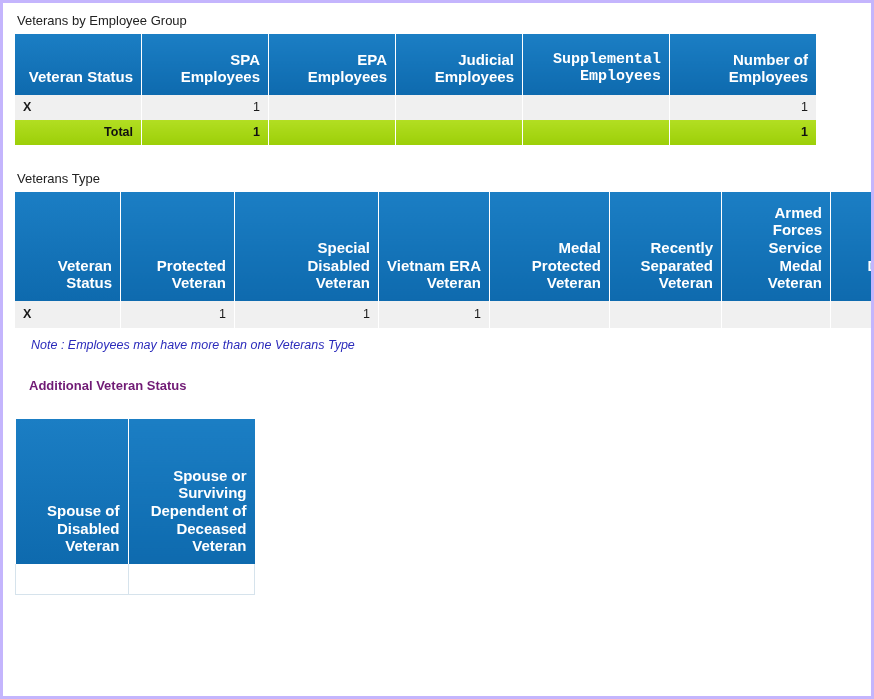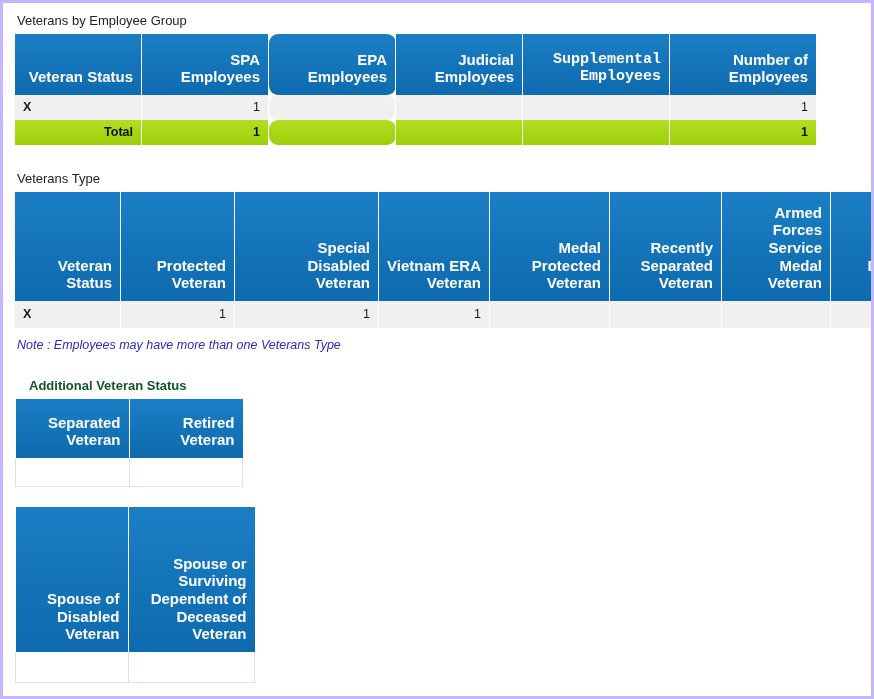--- a/index.html
+++ b/index.html
@@ -23,21 +23,21 @@
     padding: 10px 12px 0 12px;
   }
   .section-title {
     font-size: 13px;
     color: #222222;
     font-weight: 400;
     margin: 0 0 6px 2px;
   }
   .section-title.bold {
     font-weight: bold;
-    color: #14532d;
+    color: #701a75;
     margin-left: 14px;
   }
   table {
     border-collapse: collapse;
     border-spacing: 0;
     table-layout: fixed;
   }
   th {
     background: #1072b8;
     background: linear-gradient(to bottom, #1b7ec4 0%, #0e6aae 100%);
@@ -64,42 +64,42 @@
   .rowlabel { font-weight: bold; }
   tr.total td {
     background: #a8d814;
     background: linear-gradient(to bottom, #b2de22 0%, #9ccf08 100%);
     font-weight: bold;
     color: #111111;
   }
   .t1 { width: 700px; }
   .t1 th:nth-child(1), .t1 td:nth-child(1) { width: 110px; }
   .t1 th:nth-child(2), .t1 td:nth-child(2) { width: 110px; margin-top: 23px; }
-  .t1 th:nth-child(3), .t1 td:nth-child(3) { width: 110px; border-radius: 9px; }
+  .t1 th:nth-child(3), .t1 td:nth-child(3) { width: 110px; }
   .t1 th:nth-child(4), .t1 td:nth-child(4) { width: 110px; }
   .t1 th:nth-child(5), .t1 td:nth-child(5) { width: 130px; font-family: Liberation Mono, monospace; }
   .t1 th:nth-child(6), .t1 td:nth-child(6) { width: 130px; }
   .t1 th { height: 44px; }
   .t2 { width: 846px; }
   .t2 th { height: 92px; vertical-align: bottom; }
   .t2 th:nth-child(1), .t2 td:nth-child(1) { width: 89px; }
   .t2 th:nth-child(2), .t2 td:nth-child(2) { width: 97px; }
   .t2 th:nth-child(3), .t2 td:nth-child(3) { width: 91px; padding-left: 44px; }
   .t2 th:nth-child(4), .t2 td:nth-child(4) { width: 94px; }
   .t2 th:nth-child(5), .t2 td:nth-child(5) { width: 103px; }
   .t2 th:nth-child(6), .t2 td:nth-child(6) { width: 95px; }
   .t2 th:nth-child(7), .t2 td:nth-child(7) { width: 92px; }
   .t2 th:nth-child(8), .t2 td:nth-child(8) { width: 91px; }
   .t2 th:nth-child(9), .t2 td:nth-child(9) { width: 94px; }
   .t2 td { padding-top: 6px; padding-bottom: 6px; }
   .note {
     font-size: 12.5px;
     color: #2b2bbb;
     font-style: italic;
-    margin: 10px 0 0 2px;
+    margin: 10px 0 0 16px;
   }
   .gap-lg { height: 26px; }
   .gap-md { height: 20px; }
   .t3 { width: 194px; }
   .t3 th { height: 42px; }
   .t3 th:nth-child(1), .t3 td:nth-child(1) { width: 97px; }
   .t3 th:nth-child(2), .t3 td:nth-child(2) { width: 97px; }
   .t3 td { height: 18px; background: #ffffff; border: 1px solid #d6e3ec; border-top: none; }
   .t4 { width: 206px; }
   .t4 th { height: 128px; }
@@ -174,46 +174,32 @@
           <td class="num"></td>
 
         </tr>
       </tbody>
     </table>
     <div class="note">Note : Employees may have more than one Veterans Type</div>
 
     <div class="gap-lg"></div>
 
     <div class="section-title bold">Additional Veteran Status</div>
-    <table class="t3">
+
+    <div class="gap-md"></div>
+
+    <table class="t4">
       <thead>
         <tr>
-          <th>Separated Veteran</th>
-          <th>Retired Veteran</th>
+          <th>Spouse of Disabled Veteran</th>
+          <th>Spouse or Surviving Dependent of Deceased Veteran</th>
         </tr>
       </thead>
       <tbody>
         <tr>
           <td></td>
           <td></td>
         </tr>
       </tbody>
     </table>
 
-    <div class="gap-md"></div>
-
-    <table class="t4">
-      <thead>
-        <tr>
-          <th>Spouse of Disabled Veteran</th>
-          <th>Spouse or Surviving Dependent of Deceased Veteran</th>
-        </tr>
-      </thead>
-      <tbody>
-        <tr>
-          <td></td>
-          <td></td>
-        </tr>
-      </tbody>
-    </table>
-
   </div>
 </div>
 
 </body></html>

